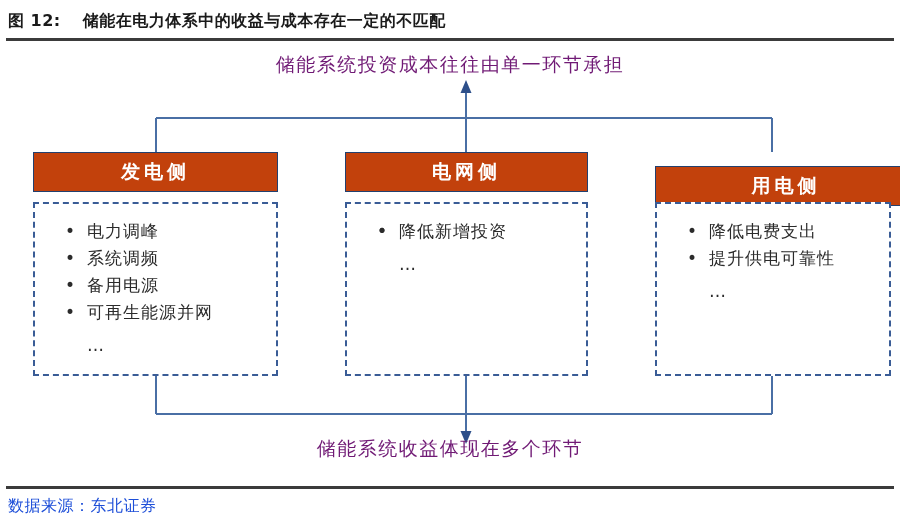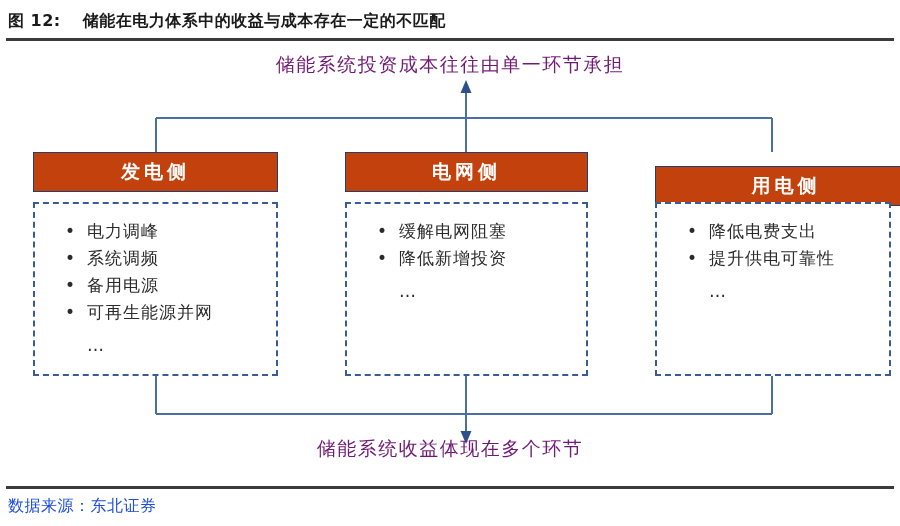--- a/index.html
+++ b/index.html
@@ -218,21 +218,20 @@
       <div class="ellipsis-row">…</div>
     </div>
   </div>
 
   <div class="column">
     <div class="col-header" style="left:345px; top:152px; width:243px;text-align:right;">电网侧</div>
     <div class="col-body" style="left:345px; top:202px; width:243px; height:174px;">
       <ul class="item-list">
         <li>
           <span class="bullet">•</span>
-          <span>缓解电网阻塞</span>
         </li>
         <li>
           <span class="bullet">•</span>
           <span>降低新增投资</span>
         </li>
       </ul>
       <div class="ellipsis-row">…</div>
     </div>
   </div>
 

